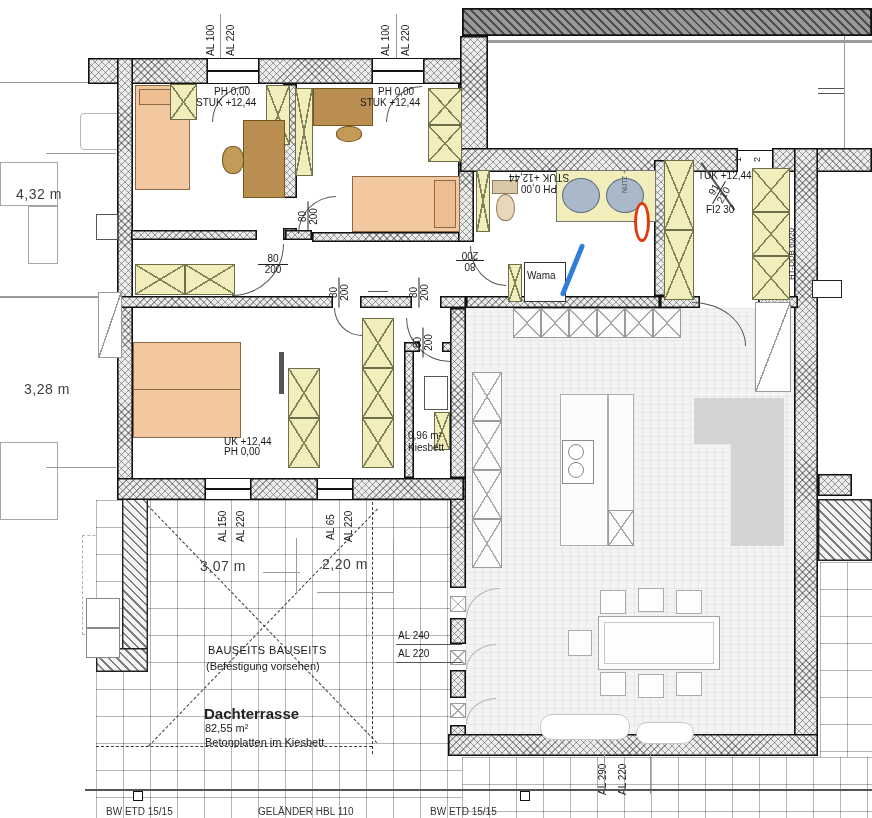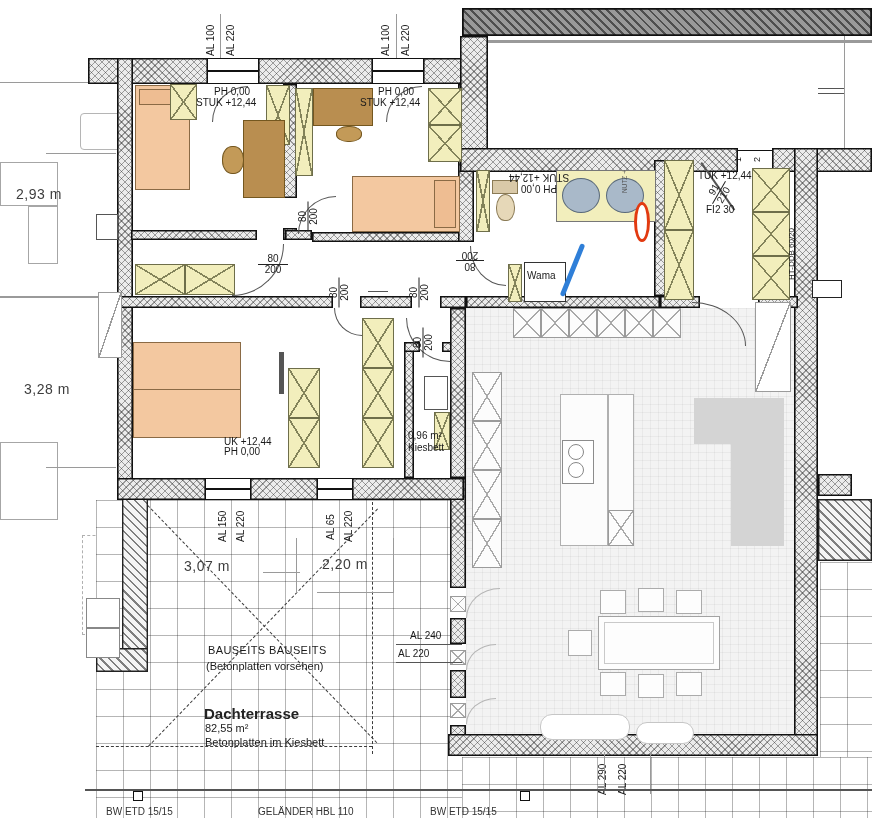--- a/index.html
+++ b/index.html
@@ -295,42 +295,42 @@
   <div class="a lbl rot" style="left:216px;top:45px">AL 100</div>
   <div class="a lbl rot" style="left:236px;top:45px">AL 220</div>
   <div class="a gline" style="left:220px;top:14px;width:1px;height:44px"></div>
   <div class="a lbl rot" style="left:391px;top:45px">AL 100</div>
   <div class="a lbl rot" style="left:411px;top:45px">AL 220</div>
   <div class="a gline" style="left:396px;top:14px;width:1px;height:44px"></div>
   <div class="a lbl rot" style="left:228px;top:531px">AL 150</div>
   <div class="a lbl rot" style="left:246px;top:531px">AL 220</div>
   <div class="a lbl rot" style="left:336px;top:529px">AL 65</div>
   <div class="a lbl rot" style="left:354px;top:531px">AL 220</div>
-  <div class="a lbl" style="left:410px;top:630px">AL 240</div>
+  <div class="a lbl" style="left:398px;top:630px">AL 240</div>
   <div class="a line" style="left:396px;top:644px;width:66px;height:1.2px"></div>
   <div class="a lbl" style="left:398px;top:648px">AL 220</div>
   <div class="a line" style="left:396px;top:662px;width:66px;height:1.2px"></div>
   <div class="a lbl rot" style="left:608px;top:784px">AL 290</div>
   <div class="a lbl rot" style="left:628px;top:784px">AL 220</div>
   <div class="a gline" style="left:604px;top:752px;width:1px;height:42px"></div>
   <div class="a gline" style="left:650px;top:752px;width:1px;height:42px"></div>
 
-  <div class="a dim" style="left:16px;top:186px">2,93 m</div>
+  <div class="a dim" style="left:16px;top:186px">4,32 m</div>
   <div class="a dim" style="left:24px;top:381px">3,28 m</div>
   <div class="a gline" style="left:46px;top:153px;width:70px;height:1px"></div>
   <div class="a gline" style="left:46px;top:467px;width:70px;height:1px"></div>
-  <div class="a dim" style="left:184px;top:558px">3,07 m</div>
+  <div class="a dim" style="left:200px;top:558px">3,07 m</div>
   <div class="a dim" style="left:322px;top:556px">2,20 m</div>
   <div class="a gline" style="left:263px;top:572px;width:37px;height:1.2px"></div>
   <div class="a gline" style="left:296px;top:538px;width:1.2px;height:55px"></div>
   <div class="a gline" style="left:317px;top:592px;width:76px;height:1.2px"></div>
   <div class="a gline" style="left:393px;top:538px;width:1.2px;height:55px"></div>
 
   <div class="a lbl" style="left:208px;top:645px;font-size:11px;letter-spacing:.4px">BAUSEITS BAUSEITS</div>
-  <div class="a lbl" style="left:206px;top:661px;font-size:11px">(Betonplatten vorsehen)</div>
+  <div class="a lbl" style="left:206px;top:661px;font-size:11px">(Befestigung vorsehen)</div>
   <div class="a big" style="left:204px;top:705px">Dachterrasse</div>
   <div class="a lbl" style="left:205px;top:723px;font-size:11px">82,55 m²</div>
   <div class="a lbl" style="left:205px;top:737px;font-size:11px">Betonplatten im Kiesbett</div>
 
   <div class="a line" style="left:85px;top:789px;width:787px;height:1.6px"></div>
   <div class="a" style="left:133px;top:791px;width:10px;height:10px;border:1.4px solid #111;background:#fff"></div>
   <div class="a" style="left:520px;top:791px;width:10px;height:10px;border:1.4px solid #111;background:#fff"></div>
   <div class="a lbl" style="left:106px;top:806px;color:#333">BW ETD 15/15</div>
   <div class="a lbl" style="left:258px;top:806px;color:#333">GELÄNDER HBL 110</div>
   <div class="a lbl" style="left:430px;top:806px;color:#333">BW ETD 15/15</div>

